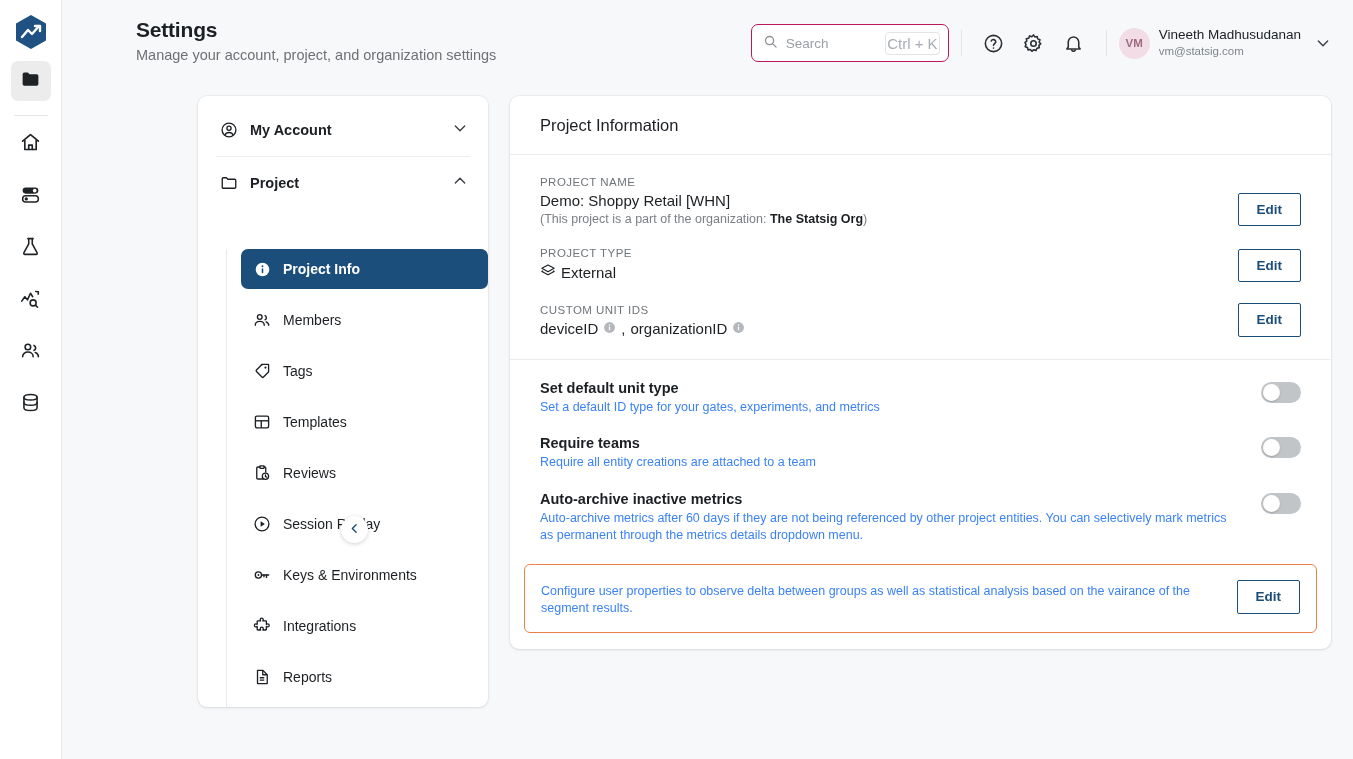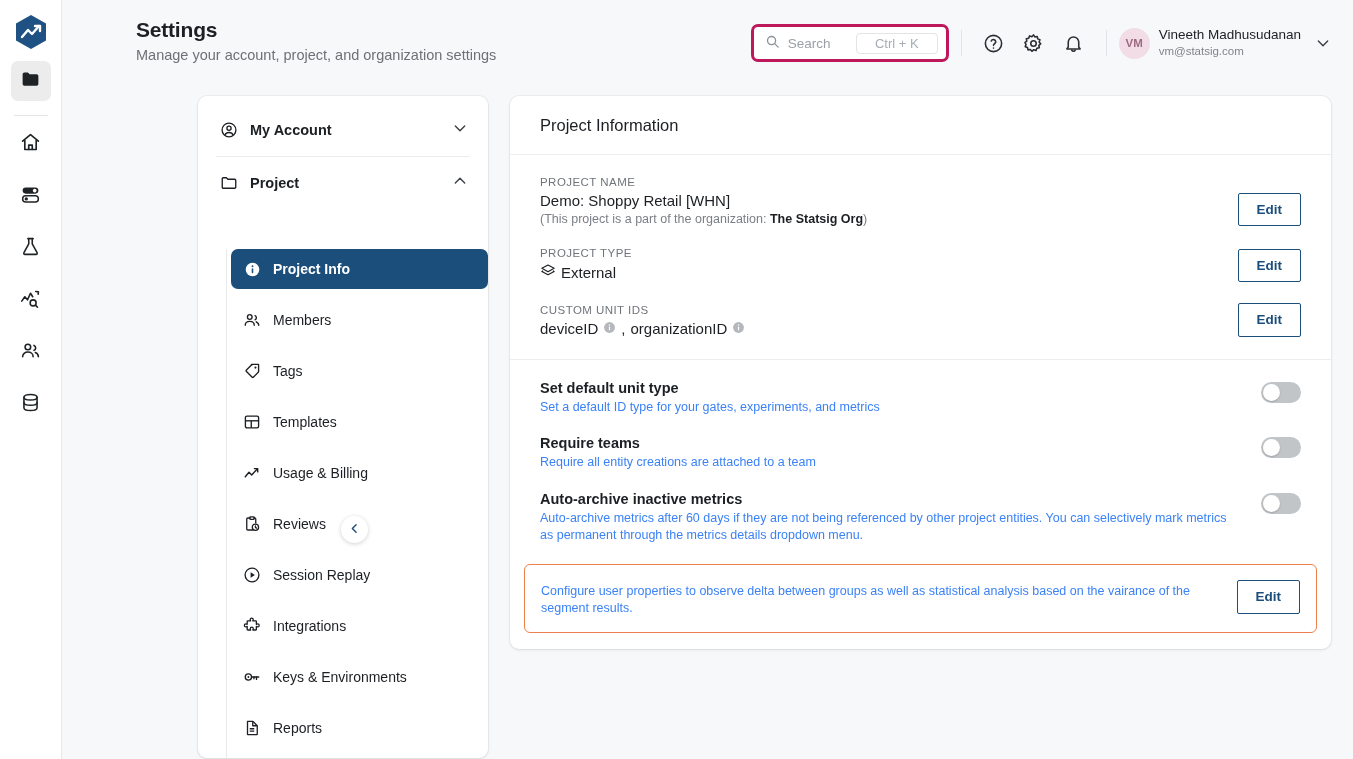--- a/index.html
+++ b/index.html
@@ -40,27 +40,27 @@
     padding: 18px 22px 0 74px;
     background: #f7f8f9;
   }
   .header-titles { flex: 1; min-width: 0; }
   .page-title { font-size: 21px; font-weight: bold; color: #1c1f23; letter-spacing: -0.2px; }
   .page-sub { font-size: 14.5px; color: #6d7176; margin-top: 5px; }
   .header-right { display: flex; align-items: center; gap: 0; padding-top: 6px; }
 
   .search-box {
     width: 198px; height: 38px; background: #fff;
-    border: 3px solid #be185d; border-radius: 7px;
+    border: 1px solid #be185d; border-radius: 7px;
     display: flex; align-items: center; padding: 0 8px 0 11px; gap: 8px;
   }
   .search-box .ph { flex: 1; font-size: 13.5px; color: #9aa0a6; }
   .kbd {
-    font-size: 13px; color: #a8adb3; border: 1px solid #e2e4e7;
-    border-radius: 4px; padding: 2px 18px; white-space: nowrap;
+    font-size: 15px; color: #a8adb3; border: 1px solid #e2e4e7;
+    border-radius: 4px; padding: 2px 1px; white-space: nowrap;
   }
   .hdiv { width: 1px; height: 26px; background: #e2e4e7; margin: 0 12px; }
   .hicon { width: 30px; height: 30px; display: flex; align-items: center; justify-content: center; color: #2b2f33; margin: 0 5px; }
   .avatar {
     width: 31px; height: 31px; border-radius: 50%;
     background: #f2dde6; color: #9e6a80;
     font-size: 11.5px; font-weight: bold;
     display: flex; align-items: center; justify-content: center;
     margin-right: 9px; flex: 0 0 31px;
   }
@@ -78,21 +78,21 @@
     box-shadow: 0 1px 3px rgba(20,25,35,.10), 0 0 0 1px rgba(20,25,35,.04);
     padding: 8px 0 0; align-self: flex-start; max-height: 663px; overflow: hidden;
   }
   .nav-top {
     display: flex; align-items: center; gap: 12px;
     padding: 16px 20px 16px 22px; color: #1c1f23;
   }
   .nav-top .lbl { flex: 1; font-size: 14.5px; font-weight: bold; }
   .nav-rule { height: 1px; background: #ebedef; margin: 0 18px; }
   .nav-sub { padding-left: 28px; border-left: 0; margin-top: 2px; }
-  .nav-sub-inner { border-left: 1px solid #e7e9eb; padding-left: 4px; padding-bottom: 10px; margin-top: 40px; }
+  .nav-sub-inner { border-left: 1px solid #e7e9eb; padding-left: 14px; padding-bottom: 10px; margin-top: 40px; }
   .nav-item {
     display: flex; align-items: center; gap: 12px;
     height: 40px; border-radius: 7px; padding: 0 12px;
     color: #1c1f23; font-size: 14px; margin-bottom: 11px;
   }
   .nav-item:last-child { margin-bottom: 0; }
   .nav-item.selected { background: #1c4e7c; color: #fff; font-weight: bold; }
   .nav-icon { width: 18px; height: 18px; display: flex; align-items: center; justify-content: center; flex: 0 0 18px; }
 
   
@@ -367,29 +367,20 @@
               <span class="nav-icon">
                 <svg width="18" height="18" viewBox="0 0 24 24" fill="none" stroke="#1c1f23" stroke-width="1.8" stroke-linejoin="round">
                     <rect x="3.2" y="4.2" width="17.6" height="15.6" rx="2"></rect>
                     <path d="M3.2 10.4h17.6"></path>
                     <path d="M11 10.4v9.4"></path>
                   </svg>
               </span>
               <span>Templates</span>
             </div>
 
-            <div class="nav-item">
-              <span class="nav-icon">
-                <svg width="18" height="18" viewBox="0 0 24 24" fill="none" stroke="#1c1f23" stroke-width="1.9" stroke-linecap="round" stroke-linejoin="round">
-                    <path d="M3 17l5-6 3.6 3.6L19 6.6"></path>
-                    <path d="M15.2 6.2H19.6V10.5"></path>
-                  </svg>
-              </span>
-              <span>Usage &amp; Billing</span>
-            </div>
 
             <div class="nav-item">
               <span class="nav-icon">
                 <svg width="18" height="18" viewBox="0 0 24 24" fill="none" stroke="#1c1f23" stroke-width="1.75" stroke-linejoin="round" stroke-linecap="round">
                     <path d="M9.6 4H6.4A1.4 1.4 0 0 0 5 5.4v13.2A1.4 1.4 0 0 0 6.4 20h7.3"></path>
                     <path d="M14.4 4h1.2A1.4 1.4 0 0 1 17 5.4v5.3"></path>
                     <rect x="9" y="2.6" width="6" height="3.2" rx="1"></rect>
                     <circle cx="16.6" cy="16.4" r="4.2"></circle>
                     <path d="M16.6 14.4v2.1l1.4 1"></path>
                   </svg>
@@ -402,38 +393,38 @@
                 <svg width="18" height="18" viewBox="0 0 24 24" fill="none" stroke="#1c1f23" stroke-width="1.8" stroke-linejoin="round">
                     <circle cx="12" cy="12" r="9.2"></circle>
                     <path d="M10.2 8.4l5.6 3.6-5.6 3.6z" fill="#1c1f23" stroke="none"></path>
                   </svg>
               </span>
               <span>Session Replay</span>
             </div>
 
             <div class="nav-item">
               <span class="nav-icon">
-                <svg width="18" height="18" viewBox="0 0 24 24" fill="none" stroke="#1c1f23" stroke-width="1.75" stroke-linejoin="round">
-                    <path d="M9.6 3.4a2 2 0 0 1 4 0c0 .9-.5 1.2-.5 1.8h3.9a.8.8 0 0 1 .8.8v3.7c.6 0 .9-.5 1.8-.5a2 2 0 0 1 0 4c-.9 0-1.2-.5-1.8-.5v3.8a.8.8 0 0 1-.8.8h-3.8c0-.6.5-.9.5-1.8a2 2 0 0 0-4 0c0 .9.5 1.2.5 1.8H6.4a.8.8 0 0 1-.8-.8v-3.8c-.6 0-.9.5-1.8.5a2 2 0 0 1 0-4c.9 0 1.2.5 1.8.5V6a.8.8 0 0 1 .8-.8h3.7c0-.6-.5-.9-.5-1.8z"></path>
-                  </svg>
-              </span>
-              <span>Integrations</span>
-            </div>
-
-            <div class="nav-item">
-              <span class="nav-icon">
                 <svg width="18" height="18" viewBox="0 0 24 24" fill="none" stroke="#1c1f23" stroke-width="1.8" stroke-linecap="round" stroke-linejoin="round">
                     <circle cx="7.2" cy="12" r="4.2"></circle>
                     <circle cx="7.2" cy="12" r="1.2" fill="#1c1f23" stroke="none"></circle>
                     <path d="M11.4 12H21"></path>
                     <path d="M18 12v3.2"></path>
                     <path d="M14.6 12v2.4"></path>
                   </svg>
               </span>
               <span>Keys &amp; Environments</span>
+            </div>
+
+            <div class="nav-item">
+              <span class="nav-icon">
+                <svg width="18" height="18" viewBox="0 0 24 24" fill="none" stroke="#1c1f23" stroke-width="1.75" stroke-linejoin="round">
+                    <path d="M9.6 3.4a2 2 0 0 1 4 0c0 .9-.5 1.2-.5 1.8h3.9a.8.8 0 0 1 .8.8v3.7c.6 0 .9-.5 1.8-.5a2 2 0 0 1 0 4c-.9 0-1.2-.5-1.8-.5v3.8a.8.8 0 0 1-.8.8h-3.8c0-.6.5-.9.5-1.8a2 2 0 0 0-4 0c0 .9.5 1.2.5 1.8H6.4a.8.8 0 0 1-.8-.8v-3.8c-.6 0-.9.5-1.8.5a2 2 0 0 1 0-4c.9 0 1.2.5 1.8.5V6a.8.8 0 0 1 .8-.8h3.7c0-.6-.5-.9-.5-1.8z"></path>
+                  </svg>
+              </span>
+              <span>Integrations</span>
             </div>
 
             <div class="nav-item">
               <span class="nav-icon">
                 <svg width="18" height="18" viewBox="0 0 24 24" fill="none" stroke="#1c1f23" stroke-width="1.75" stroke-linejoin="round">
                     <path d="M6 3.2h7.2L19 9v11.3a.5.5 0 0 1-.5.5h-12a.5.5 0 0 1-.5-.5V3.7a.5.5 0 0 1 .5-.5z"></path>
                     <path d="M13 3.4V9h5.6"></path>
                     <path d="M9 13h6"></path>
                     <path d="M9 16.2h6"></path>
                   </svg>

